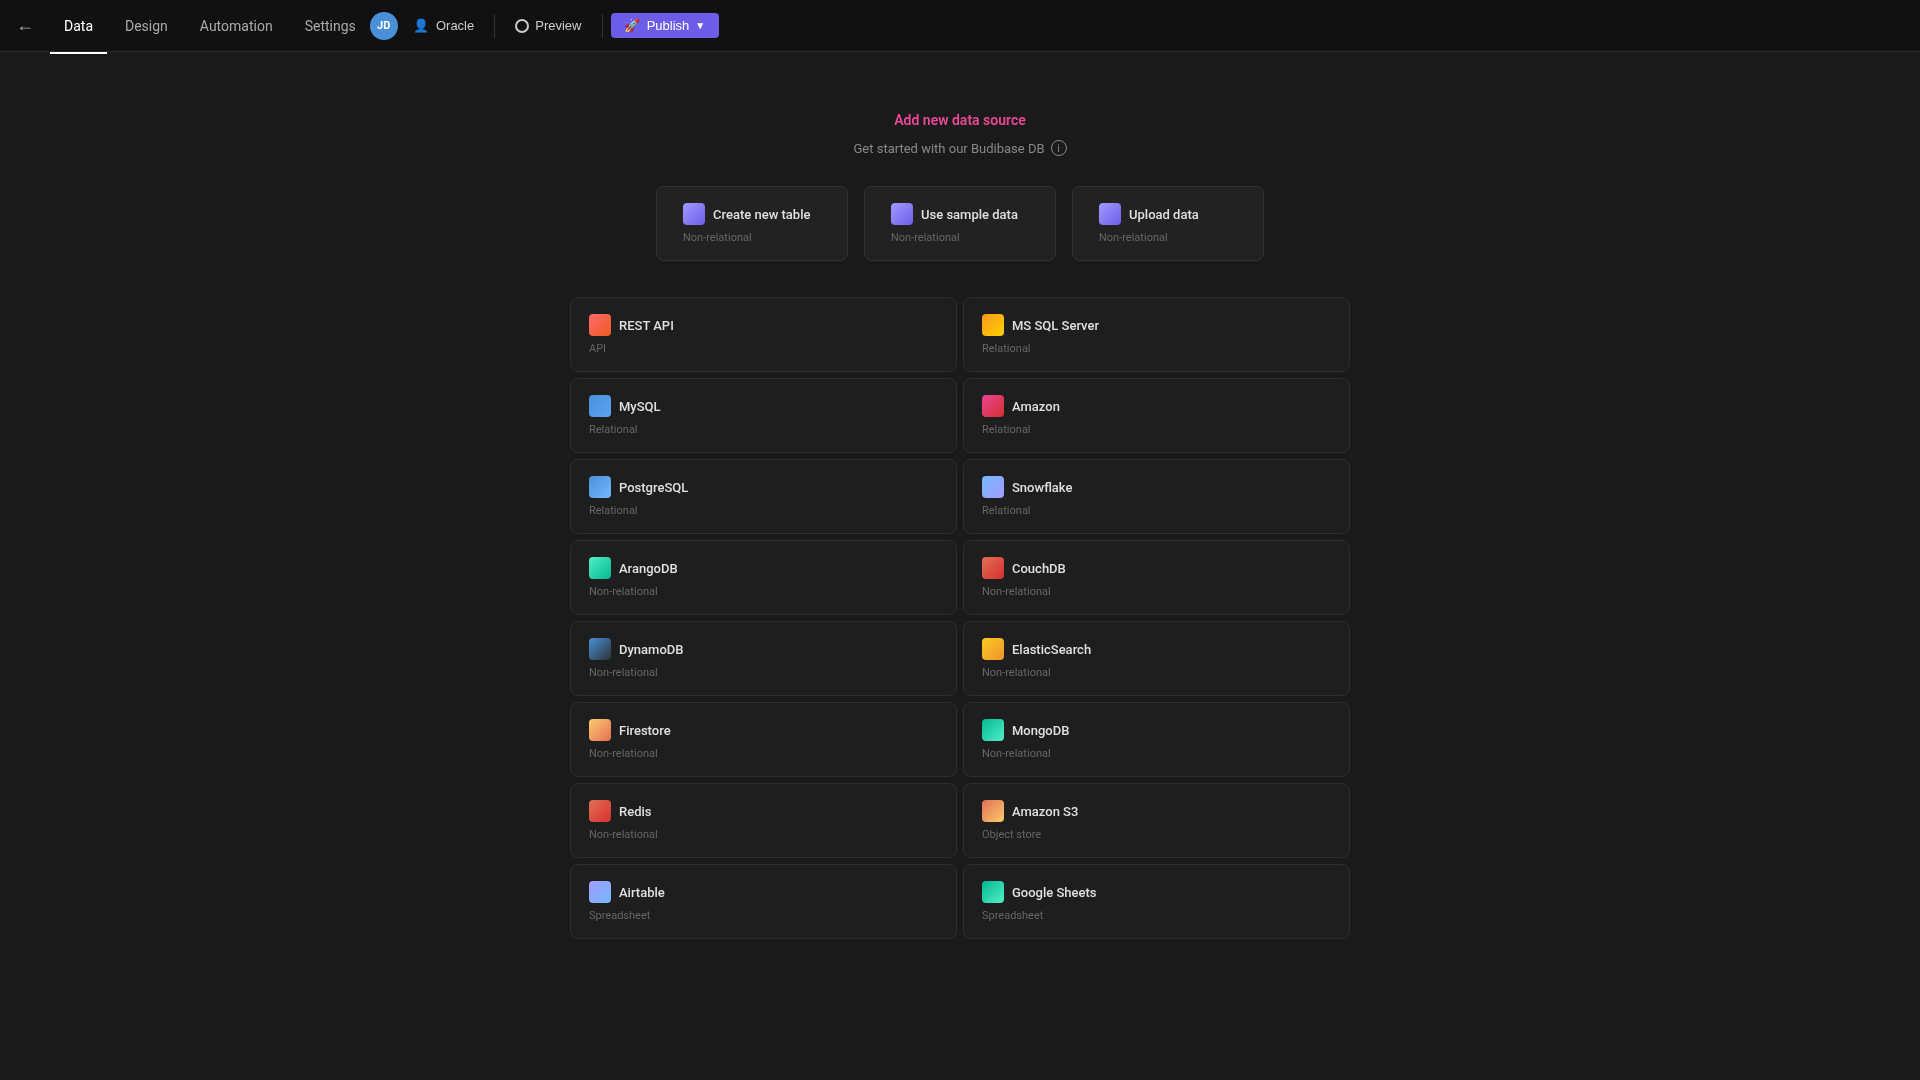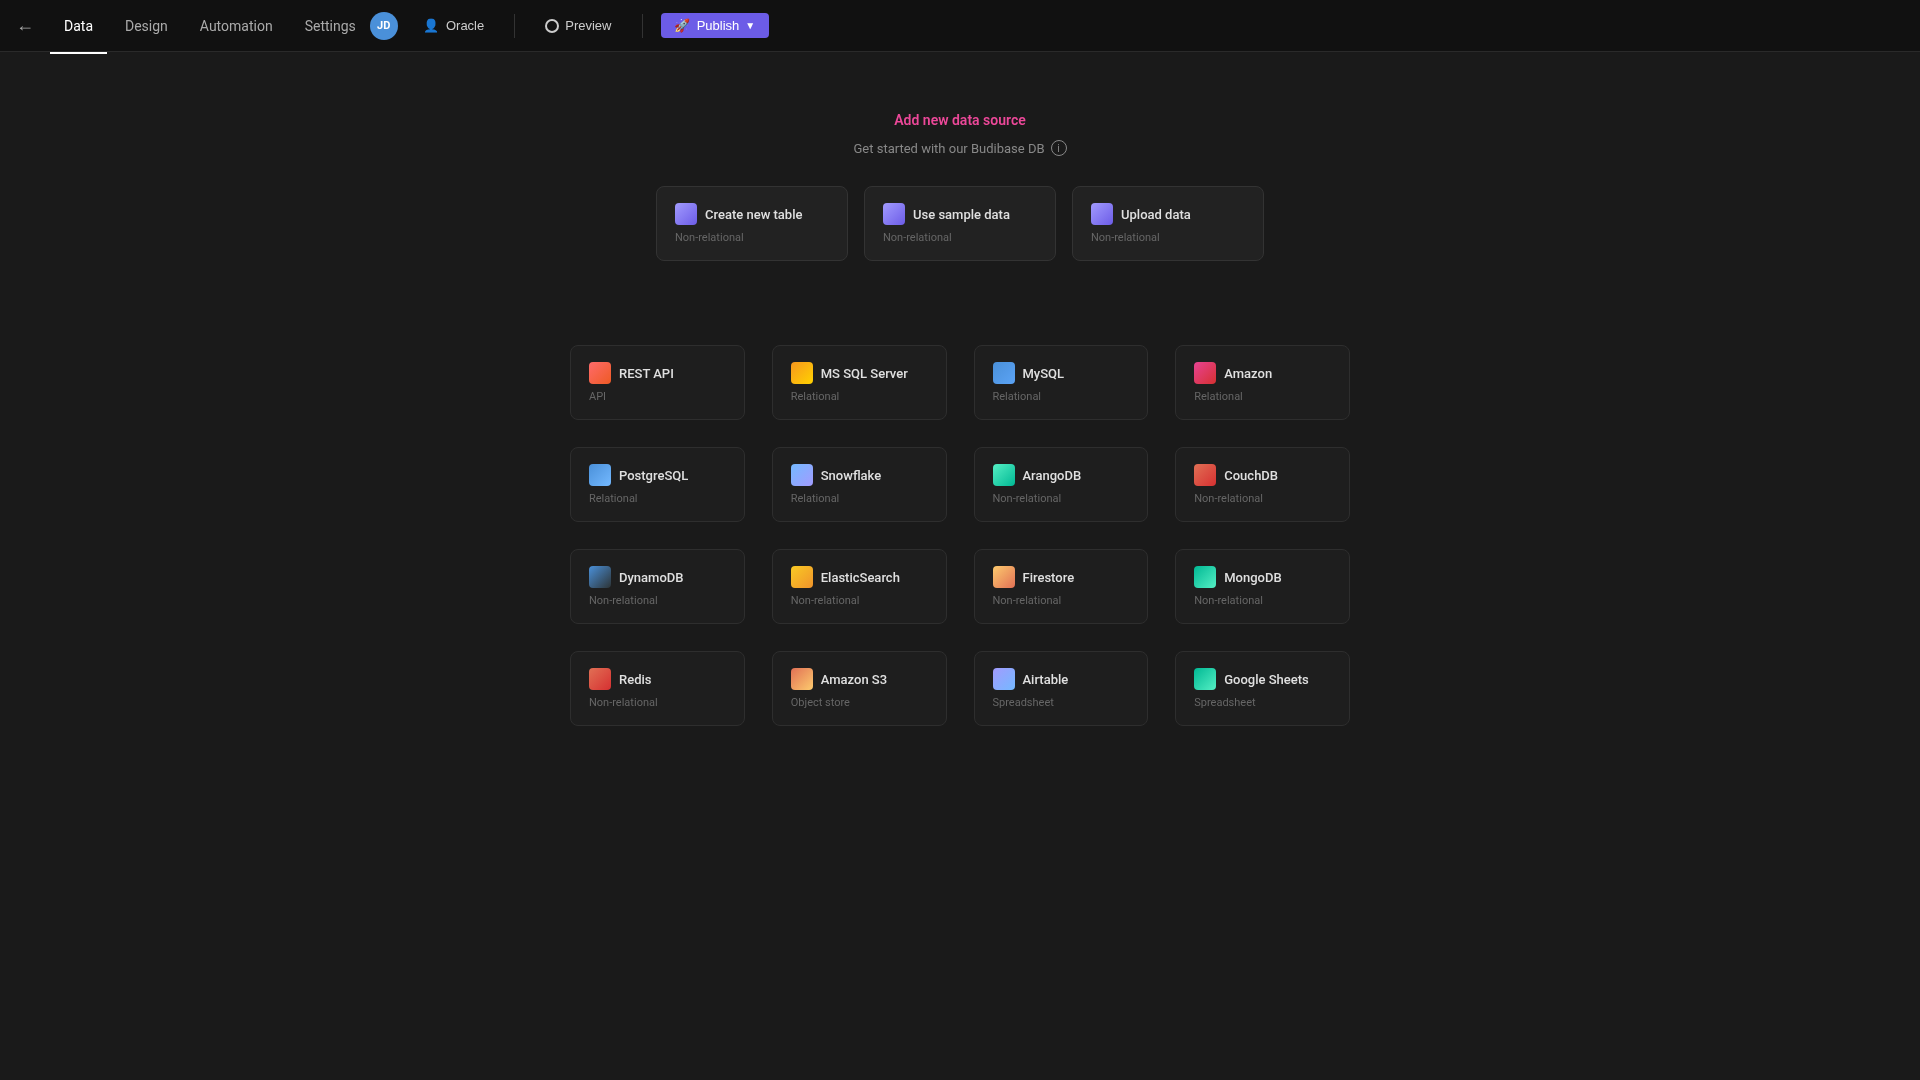--- a/index.html
+++ b/index.html
@@ -61,21 +61,21 @@
     .nav-title {
       flex: 1;
       text-align: center;
       font-weight: 600;
       font-size: 14px;
       color: #fff;
     }
     .nav-right {
       display: flex;
       align-items: center;
-      gap: 14px;
+      gap: 4px;
     }
     .nav-avatar {
       width: 28px;
       height: 28px;
       border-radius: 50%;
       background: #4a90d9;
       display: flex;
       align-items: center;
       justify-content: center;
       font-size: 11px;
@@ -170,21 +170,21 @@
       display: flex;
       gap: 16px;
       margin-bottom: 0;
     }
 
     .card {
       width: 192px;
       background: #222;
       border: 1px solid #333;
       border-radius: 8px;
-      padding: 16px 18px;
+      padding: 16px 26px;
       cursor: pointer;
       transition: border-color 0.15s;
     }
     .card-header {
       display: flex;
       align-items: center;
       gap: 8px;
       margin-bottom: 6px;
     }
     .card-icon {
@@ -206,23 +206,22 @@
       color: #666;
     }
 
     
     .ext-section {
       margin-top: 36px;
       width: 780px;
     }
     .ext-grid {
       display: grid;
-      grid-template-columns: repeat(4, 1fr);
-      gap: 27px;
-      margin-top: 48px;
+      grid-template-columns: repeat(2, 1fr);
+      gap: 6px;
     }
     .ext-card {
       background: #1e1e1e;
       border: 1px solid #2e2e2e;
       border-radius: 8px;
       padding: 16px 18px;
       cursor: pointer;
       transition: border-color 0.15s;
     }
 

